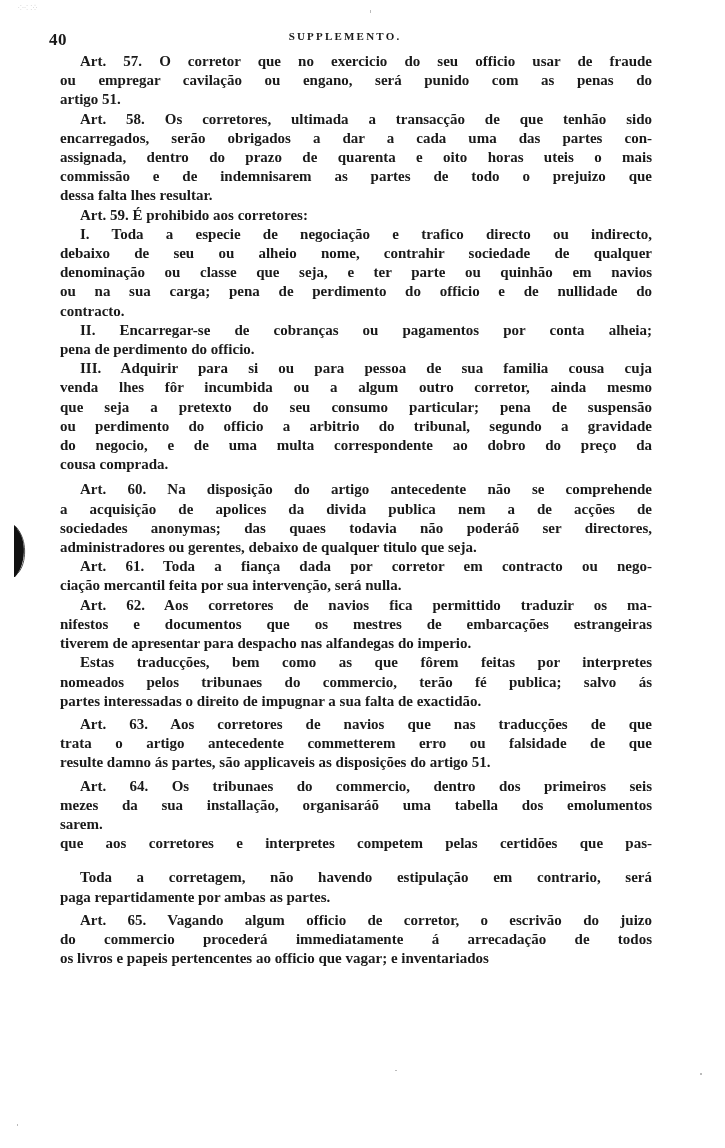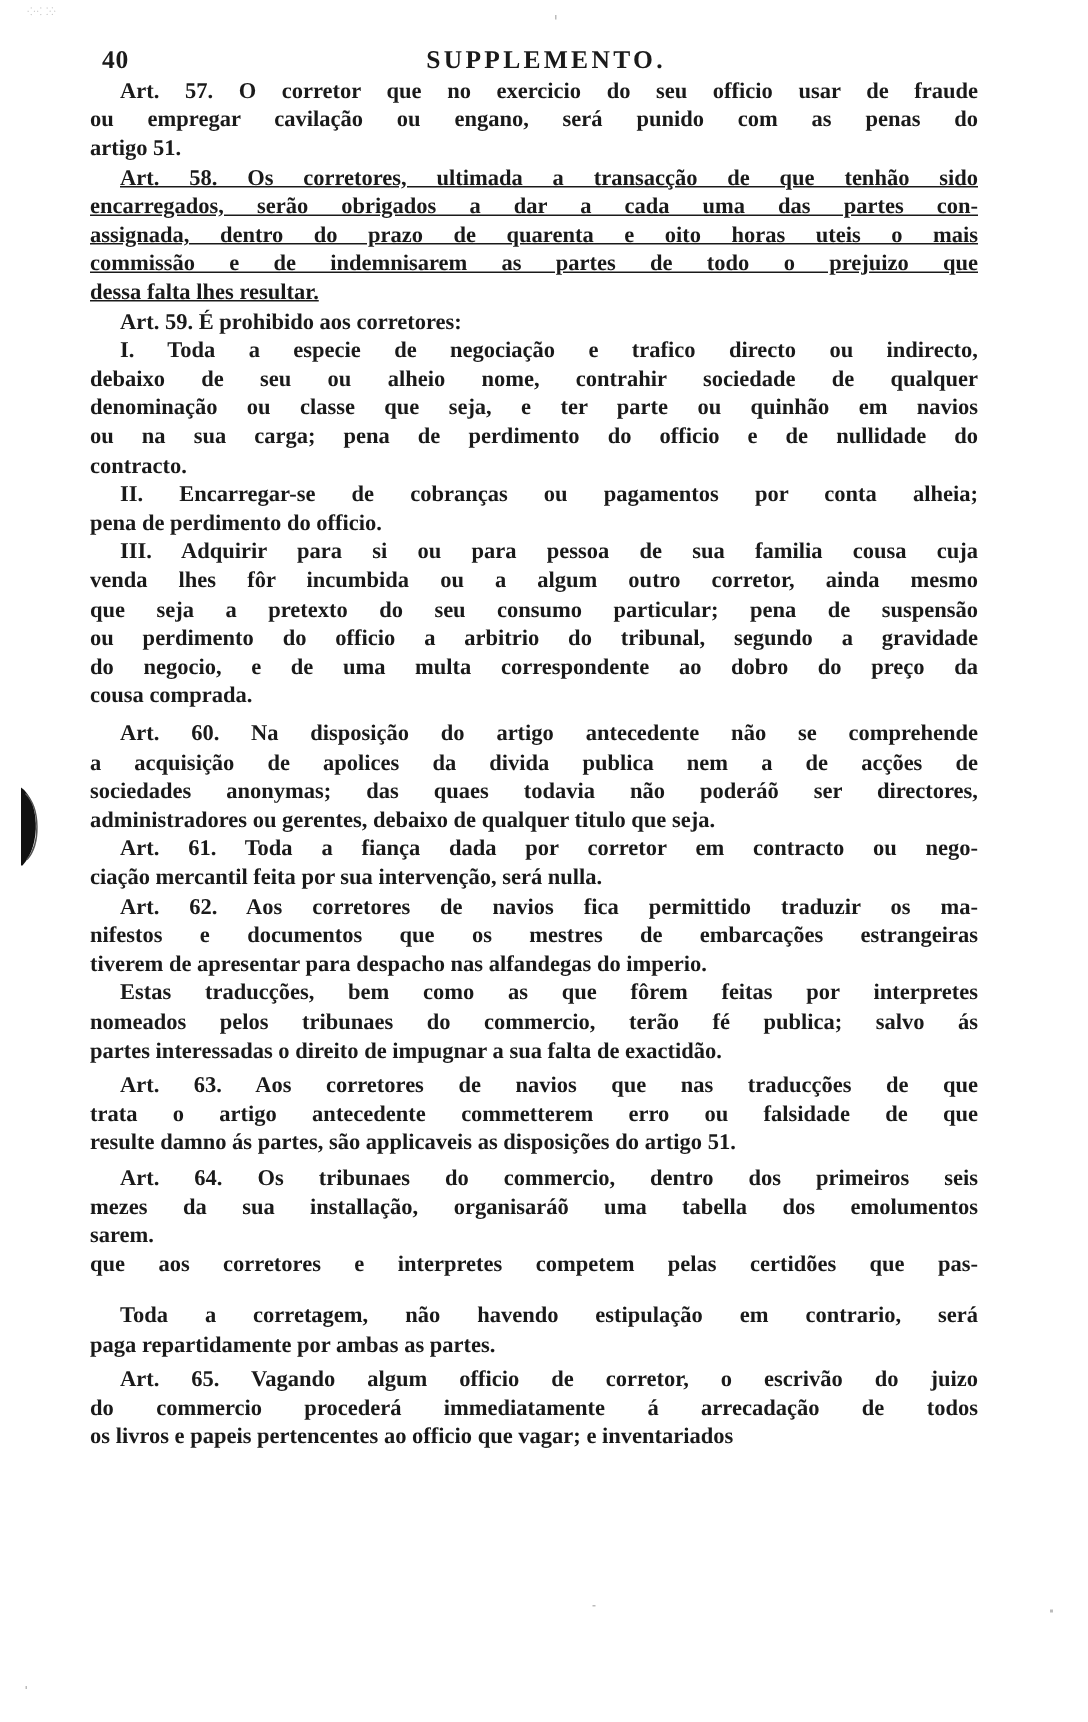--- a/index.html
+++ b/index.html
@@ -9,30 +9,30 @@
   body {
     width: 725px; height: 1148px;
     position: relative; overflow: hidden;
     font-family: "Liberation Serif", "DejaVu Serif", serif;
     color: #1a1a1a;
   }
   .page {
     position: absolute; left: 0; top: 0; width: 725px; height: 1148px;
   }
   .header {
-    position: absolute; top: 30px; left: 68px; width: 592px; height: 22px;
+    position: absolute; top: 30px; left: 49px; width: 592px; height: 22px;
     font-weight: bold;
   }
   .page-number {
     position: absolute; left: 0; top: 0;
     font-size: 17px; letter-spacing: 0.5px;
   }
   .running-title {
     position: absolute; left: 0; right: 0; top: 0; text-align: center;
-    font-size: 17px; letter-spacing: 2.2px;
+    font-size: 11px; letter-spacing: 2.2px;
   }
   .body-text {
     position: absolute; left: 60px; top: 52px; width: 592px;
     font-size: 15px; line-height: 19.2px;
     font-weight: 600;
     text-align: justify;
   }
   .para {
     margin: 0;
     text-indent: 20px;
@@ -78,21 +78,21 @@
     <path d="M2,2 C14,10 16,40 3,54 L2,54 Z" fill="#111"></path>
     <path d="M5,6 C15,16 15,40 6,50" fill="none" stroke="#555" stroke-width="1"></path>
   </svg>
 
   <div class="body-text" id="body-text">
       <p class="para" style="text-indent: 0px;">
         <span class="line first">Art. 57. O corretor que no exercicio do seu officio usar de fraude</span>
         <span class="line">ou empregar cavilação ou engano, será punido com as penas do</span>
         <span class="line last">artigo 51.</span>
       </p>
-      <p class="para" style="text-indent: 0px; text-decoration: underline;">
+      <p class="para" style="text-indent: 0px;">
         <span class="line first">Art. 58. Os corretores, ultimada a transacção de que tenhão sido</span>
         <span class="line">encarregados, serão obrigados a dar a cada uma das partes con-</span>
         <span class="line">assignada, dentro do prazo de quarenta e oito horas uteis o mais</span>
         <span class="line">commissão e de indemnisarem as partes de todo o prejuizo que</span>
         <span class="line last">dessa falta lhes resultar.</span>
       </p>
       <p class="para" style="text-indent: 0px;">
         <span class="line first last">Art. 59. É prohibido aos corretores:</span>
       </p>
       <p class="para" style="text-indent: 0px;">

